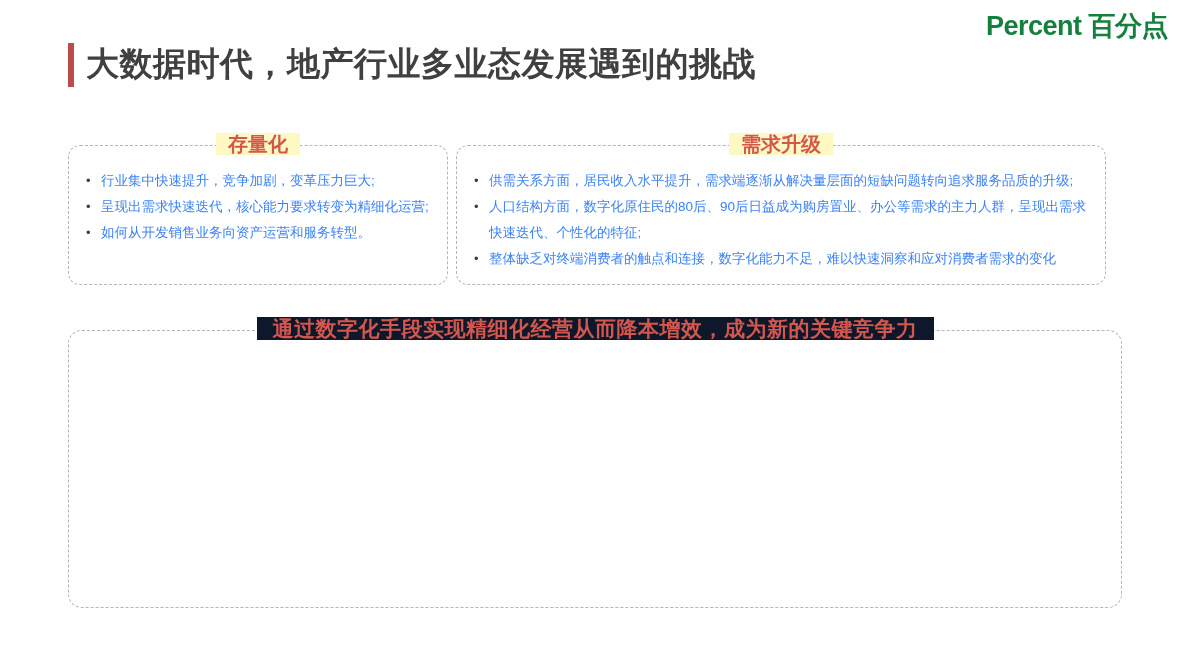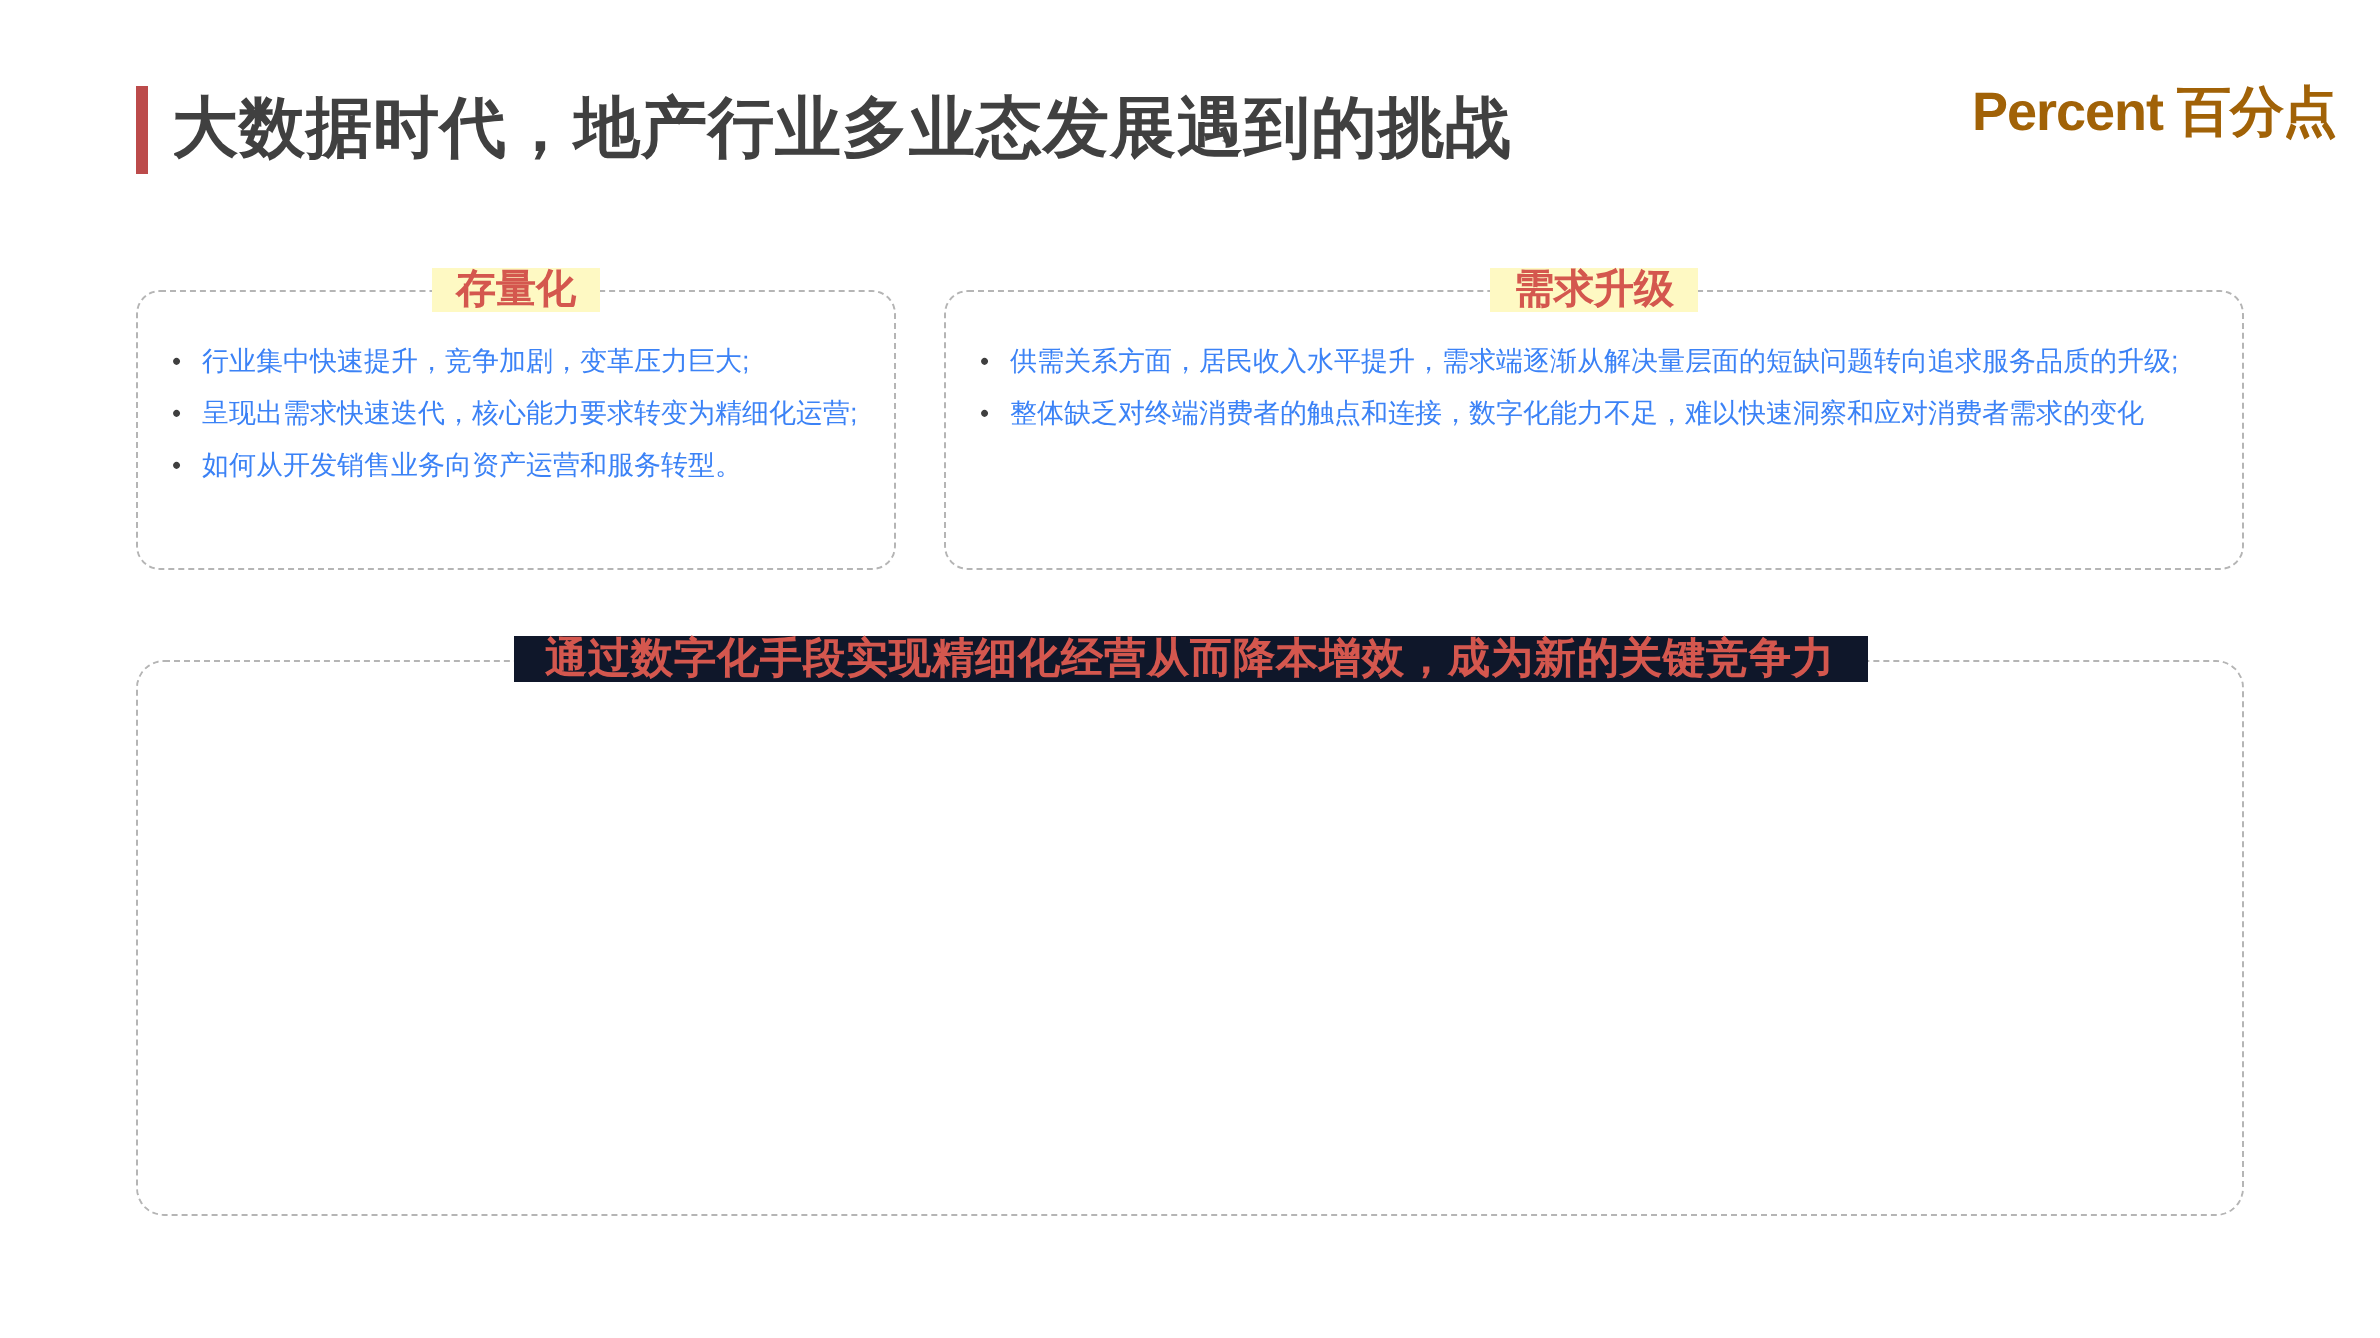--- a/index.html
+++ b/index.html
@@ -7,23 +7,23 @@
     width:1190px;height:669px;
     background:#ffffff;
     font-family:"Liberation Sans","DejaVu Sans",sans-serif;
     color:#3b3b3b;
     overflow:hidden;
     position:relative;
   }
 
   
   #logo{
-    position:absolute; top:38px; right:22px;
+    position:absolute; top:8px; right:22px;
     font-size:27px; font-weight:bold; letter-spacing:-0.5px;
-    color:#a16207;
+    color:#15803d;
     white-space:nowrap;
     margin-left:16px;
   }
 
   
   #heading{
     position:absolute; left:68px; top:42px;
     display:flex; align-items:center;
   }
   #heading .accent{
@@ -35,21 +35,21 @@
   }
 
   
   .card{
     position:absolute;
     border:1px dashed #b5b5b5;
     border-radius:12px;
     box-sizing:border-box;
   }
   #card-left{ left:68px; top:145px; width:380px; height:140px; }
-  #card-right{ left:472px; top:145px; width:650px; height:140px; }
+  #card-right{ left:456px; top:145px; width:650px; height:140px; }
 
   .card-title{
     position:absolute; top:-15px; left:0; width:100%;
     text-align:center;
   }
   .card-title span{
     background:#fef9c3; padding:0 12px;
     color:#D4574E; font-size:20px; font-weight:bold;
   }
 
@@ -105,20 +105,21 @@
   </div>
 </div>
 
 <div class="card" id="card-right">
   <div class="card-title">
     <span>需求升级</span>
   </div>
   <div class="card-body">
     <ul class="bullets">
       <li>供需关系方面，居民收入水平提升，需求端逐渐从解决量层面的短缺问题转向追求服务品质的升级;</li>
+      <li>人口结构方面，数字化原住民的80后、90后日益成为购房置业、办公等需求的主力人群，呈现出需求快速迭代、个性化的特征;</li>
       <li>整体缺乏对终端消费者的触点和连接，数字化能力不足，难以快速洞察和应对消费者需求的变化</li>
     </ul>
   </div>
 </div>
 
 <div id="panel">
   <div id="panel-title">
     <span>通过数字化手段实现精细化经营从而降本增效，成为新的关键竞争力</span>
   </div>
 

